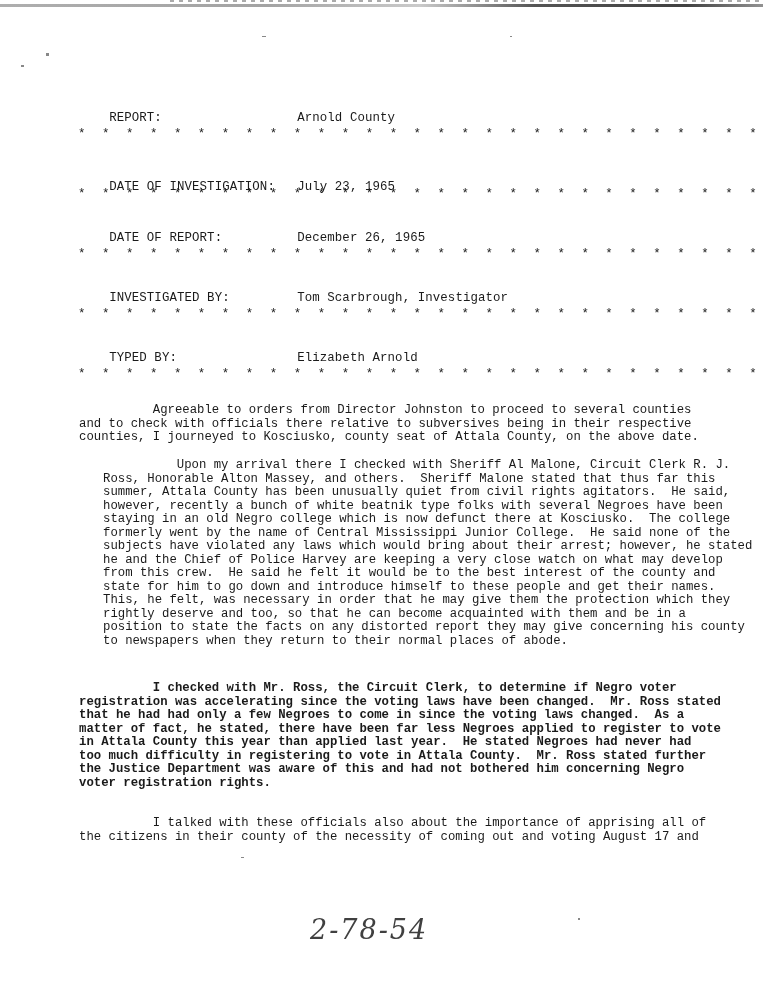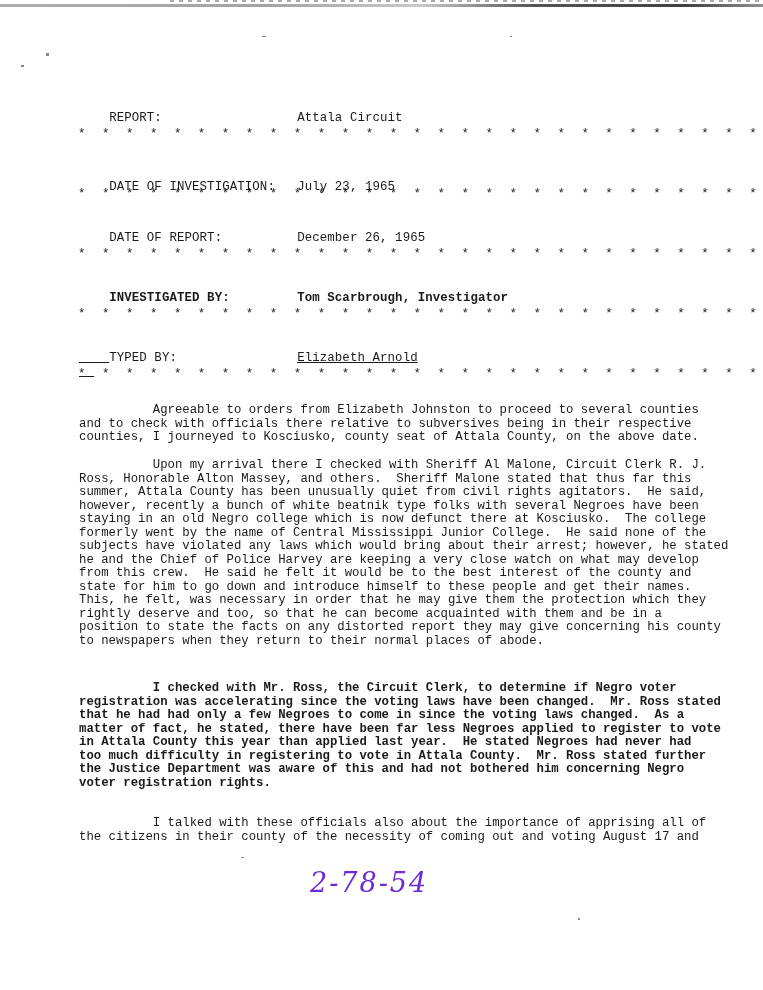--- a/index.html
+++ b/index.html
@@ -20,64 +20,64 @@
     .field-row { position: absolute; left: 79px; font-size: 12.4px; letter-spacing: 0.1px; white-space: pre; }
     .field-label { display: inline-block; width: 188px; }
     .stars {
       position: absolute; left: 78px; font-size: 12.4px; letter-spacing: 4.55px; white-space: pre; color: #222;
     }
     .para {
       position: absolute; left: 79px; width: 660px; font-size: 12.3px; line-height: 13.5px;
       white-space: pre; margin: 0;
     }
     .handwrite {
-      position: absolute; left: 310px; top: 867px; font-family: "DejaVu Serif", serif;
-      font-style: italic; font-size: 27px; letter-spacing: 2px; color: #6d28d9;
+      position: absolute; left: 310px; top: 914px; font-family: "DejaVu Serif", serif;
+      font-style: italic; font-size: 27px; letter-spacing: 2px; color: #404040;
     }
   </style>
 </head>
 <body>
 
 <div>
   <div class="topdash"></div>
   <div class="topedge"></div>
   <div class="speck" style="left:46px;top:53px;width:3px;height:3px;"></div>
   <div class="speck" style="left:21px;top:65px;width:3px;height:2px;"></div>
   <div class="speck" style="left:262px;top:36px;width:4px;height:1px;"></div>
   <div class="speck" style="left:510px;top:36px;width:2px;height:1px;"></div>
 
   <div class="field-row" style="top:97px;">
-    <span class="field-label">REPORT:</span><span>Attala Circuit</span>
+    <span class="field-label">REPORT:</span><span>Arnold County</span>
   </div>
   <div class="stars" style="top:127px;">* * * * * * * * * * * * * * * * * * * * * * * * * * * * * * * * * * * * * * * *</div>
 
   <div class="field-row" style="top:166px;">
     <span class="field-label">DATE OF INVESTIGATION:</span><span>July 23, 1965</span>
   </div>
   <div class="stars" style="top:187px;">* * * * * * * * * * * * * * * * * * * * * * * * * * * * * * * * * * * * * * * *</div>
 
   <div class="field-row" style="top:217px;">
     <span class="field-label">DATE OF REPORT:</span><span>December 26, 1965</span>
   </div>
   <div class="stars" style="top:247px;">* * * * * * * * * * * * * * * * * * * * * * * * * * * * * * * * * * * * * * * *</div>
 
-  <div class="field-row" style="top:277px;font-weight:bold;">
+  <div class="field-row" style="top:277px;">
     <span class="field-label">INVESTIGATED BY:</span><span>Tom Scarbrough, Investigator</span>
   </div>
   <div class="stars" style="top:307px;">* * * * * * * * * * * * * * * * * * * * * * * * * * * * * * * * * * * * * * * *</div>
 
-  <div class="field-row" style="top:337px;text-decoration:underline;">
+  <div class="field-row" style="top:337px;">
     <span class="field-label">TYPED BY:</span><span>Elizabeth Arnold</span>
   </div>
   <div class="stars" style="top:367px;">* * * * * * * * * * * * * * * * * * * * * * * * * * * * * * * * * * * * * * * *</div>
 
-  <p class="para" style="top:404px;">          Agreeable to orders from Elizabeth Johnston to proceed to several counties
+  <p class="para" style="top:404px;">          Agreeable to orders from Director Johnston to proceed to several counties
 and to check with officials there relative to subversives being in their respective
 counties, I journeyed to Kosciusko, county seat of Attala County, on the above date.</p>
-  <p class="para" style="top:459px;">          Upon my arrival there I checked with Sheriff Al Malone, Circuit Clerk R. J.
+  <p class="para" style="top:459px;margin-left:24px;">          Upon my arrival there I checked with Sheriff Al Malone, Circuit Clerk R. J.
 Ross, Honorable Alton Massey, and others.  Sheriff Malone stated that thus far this
 summer, Attala County has been unusually quiet from civil rights agitators.  He said,
 however, recently a bunch of white beatnik type folks with several Negroes have been
 staying in an old Negro college which is now defunct there at Kosciusko.  The college
 formerly went by the name of Central Mississippi Junior College.  He said none of the
 subjects have violated any laws which would bring about their arrest; however, he stated
 he and the Chief of Police Harvey are keeping a very close watch on what may develop
 from this crew.  He said he felt it would be to the best interest of the county and
 state for him to go down and introduce himself to these people and get their names.
 This, he felt, was necessary in order that he may give them the protection which they

